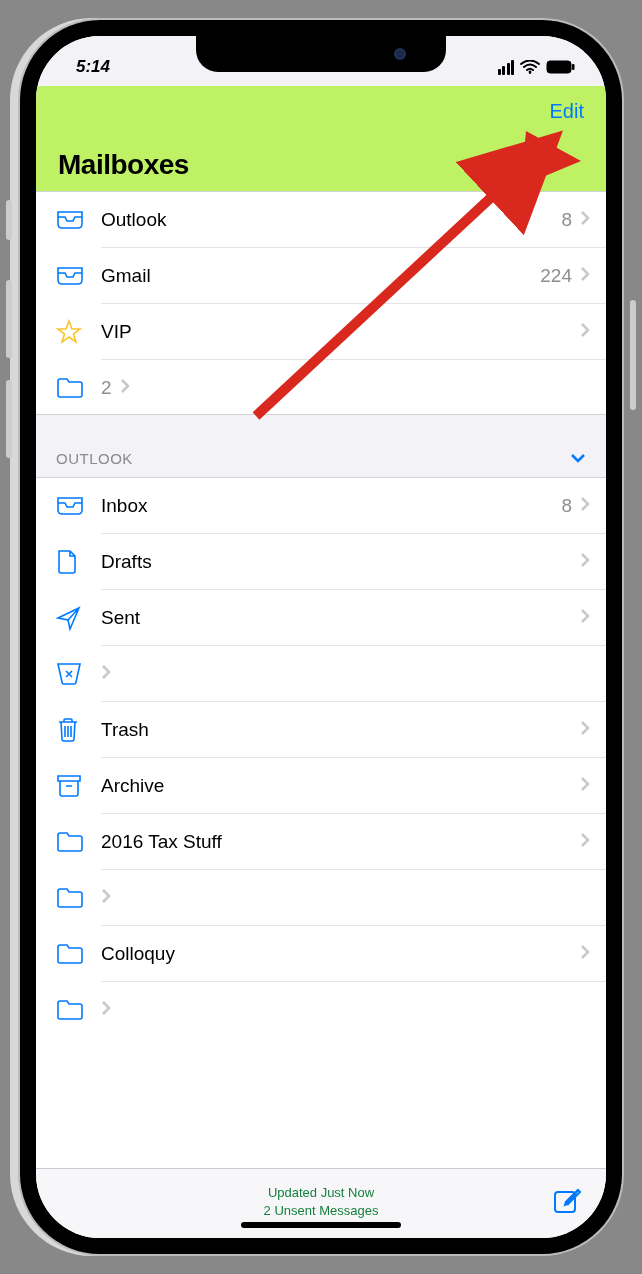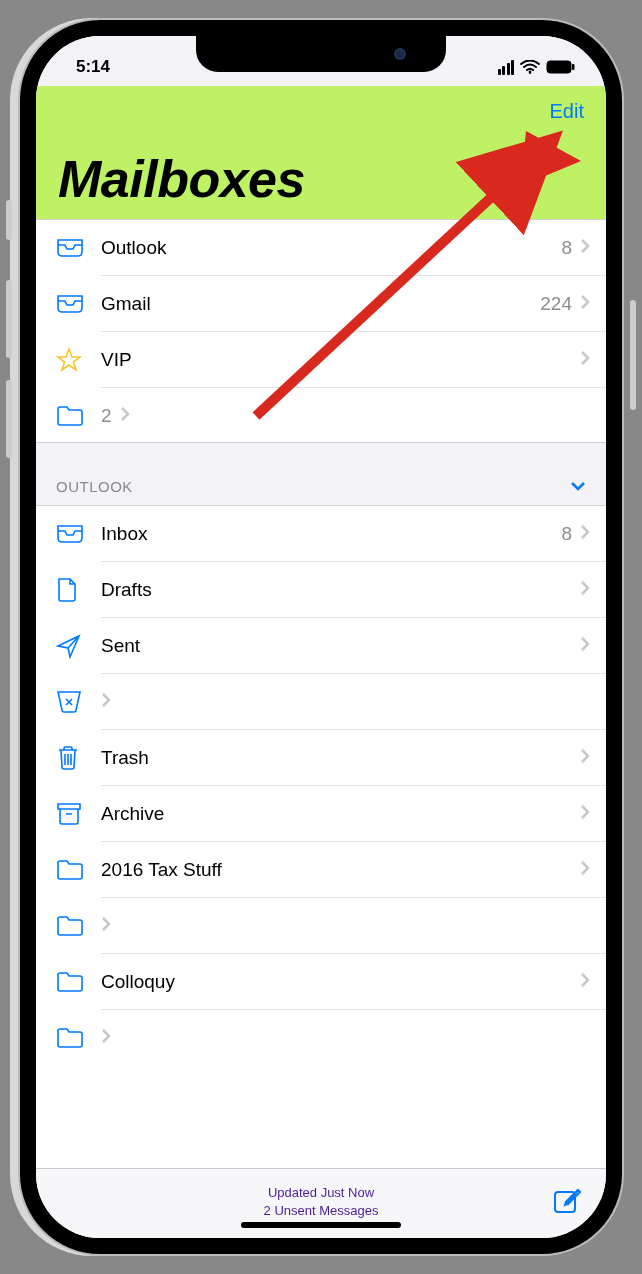--- a/index.html
+++ b/index.html
@@ -59,39 +59,40 @@
     }
     .notch .cam { width: 12px; height: 12px; background:#1a2a4a; border-radius:50%; border:2px solid #223355;}
 
     .status-bar {
       height: 50px;
       display: flex;
       justify-content: space-between;
       align-items: center;
       padding: 12px 30px 0 40px;
       background: #f2f2f7;
+      font-style: italic;
     }
     .status-time { font-weight: 600; font-size: 17px; }
     .status-icons { display: flex; align-items: center; gap: 6px; }
     .signal { display:flex; align-items:flex-end; gap:1.5px; }
     .signal span { width:3px; background:#000; border-radius:1px;}
     .signal span:nth-child(1){height:6px}
     .signal span:nth-child(2){height:9px}
     .signal span:nth-child(3){height:12px}
     .signal span:nth-child(4){height:15px}
     .wifi svg, .battery svg { display:block; }
 
     .header {
       background: #bef264;
       padding: 8px 22px 10px 22px;
       border-bottom: 1px solid #d1d1d6;
     }
     .nav-row { display:flex; justify-content:flex-end; padding-bottom: 26px; padding-top: 6px;}
     .edit-btn { color: #007aff; font-size: 20px; background:none; border:none; cursor:pointer; }
-    .title { font-size: 52px; font-weight: 800; letter-spacing: -0.5px; font-style: italic; }
+    .title { font-size: 28px; font-weight: 800; letter-spacing: -0.5px; }
 
     .list { flex: 1; overflow: hidden; background: #fff; }
     .row {
       display: flex;
       align-items: center;
       height: 55px;
       padding-left: 20px;
       cursor: pointer;
     }
     .sep-wrap { padding-left: 65px; }
@@ -125,21 +126,21 @@
     .toolbar {
       height: 70px;
       background: #f7f7f9;
       border-top: 1px solid #c9c9ce;
       display:flex;
       align-items:center;
       justify-content:center;
       position:relative;
       padding-bottom: 4px;
     }
-    .toolbar-status { text-align:center; color:#4c1d95; font-size:13px; line-height:1.35; }
+    .toolbar-status { text-align:center; color:#15803d; font-size:13px; line-height:1.35; }
     .compose {
       position:absolute; right: 22px; top: 16px;
       width: 34px; height: 34px;
       background:none; border:none; cursor:pointer;
     }
     .compose svg { stroke:#007aff; fill:none; stroke-width:2; }
 
     .home-indicator {
       position:absolute;
       bottom: 10px;

